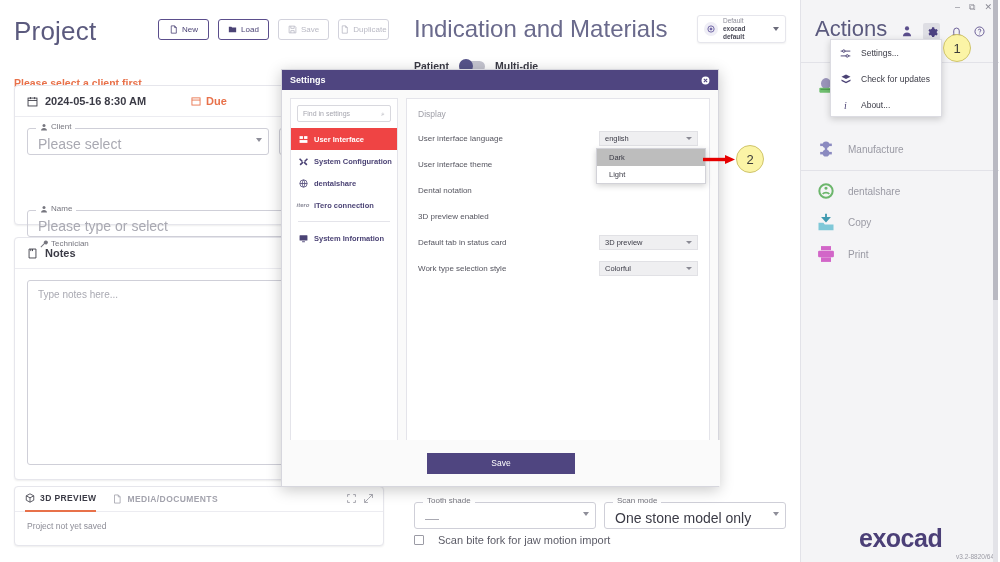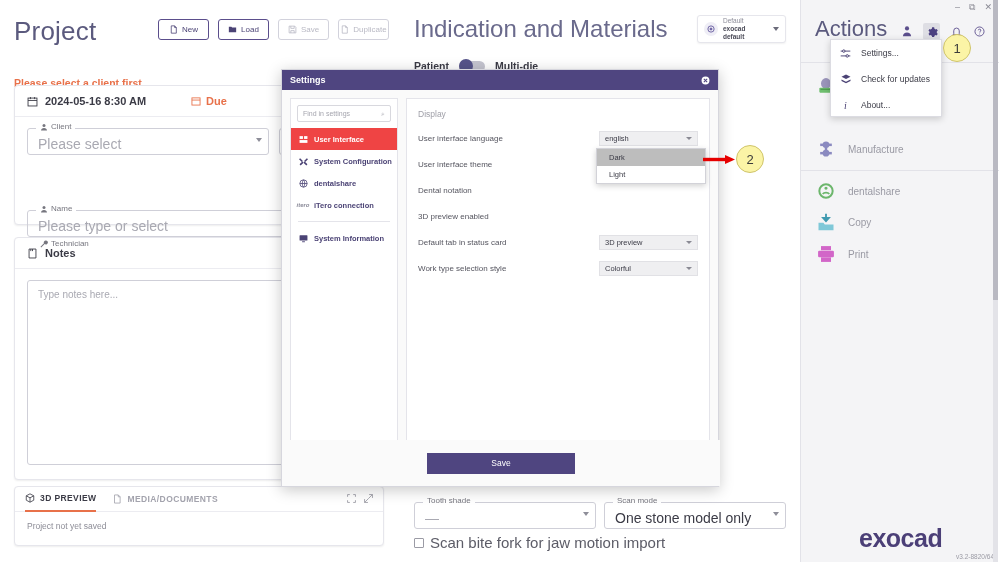--- a/index.html
+++ b/index.html
@@ -123,22 +123,22 @@
     font-size: 10.5px; color: #3b3b46; font-weight: bold;
   }
   .toggle-sw { width: 26px; height: 11px; border-radius: 6px; background: #c4c4cf; position: relative; }
   .toggle-sw::after { content:''; position:absolute; left:0; top:-1.5px; width:14px;height:14px;
     border-radius:50%; background:#56548a; }
 
   
   .bot-field { position: absolute; height: 27px; }
   #tooth-shade { left: 414px; top: 502px; width: 182px; }
   #scan-mode { left: 604px; top: 502px; width: 182px; }
-  .chk-row { position: absolute; left: 414px; top: 534px; display: flex; align-items: center; gap: 6px;
-    font-size: 15px; color: #5c5c67; }
+  .chk-row { position: absolute; left: 414px; top: 534px; display: flex; align-items: center; gap: 14px;
+    font-size: 11px; color: #5c5c67; }
   .chk-box { width: 10px; height: 10px; border: 1px solid #9b9ba5; border-radius: 1px; background: #fff; }
 
   
   .actions-panel {
     position: absolute; left: 800px; top: 0; width: 198px; height: 562px;
     background: #f4f4f6; border-left: 1px solid #e2e2e8;
   }
   .winctl { position: absolute; right: 6px; top: 2px; display: flex; gap: 9px; color: #8b8b95; font-size: 9px; }
   .actions-head {
     position: absolute; left: 14px; top: 16px; display: flex; align-items: center; gap: 9px;

